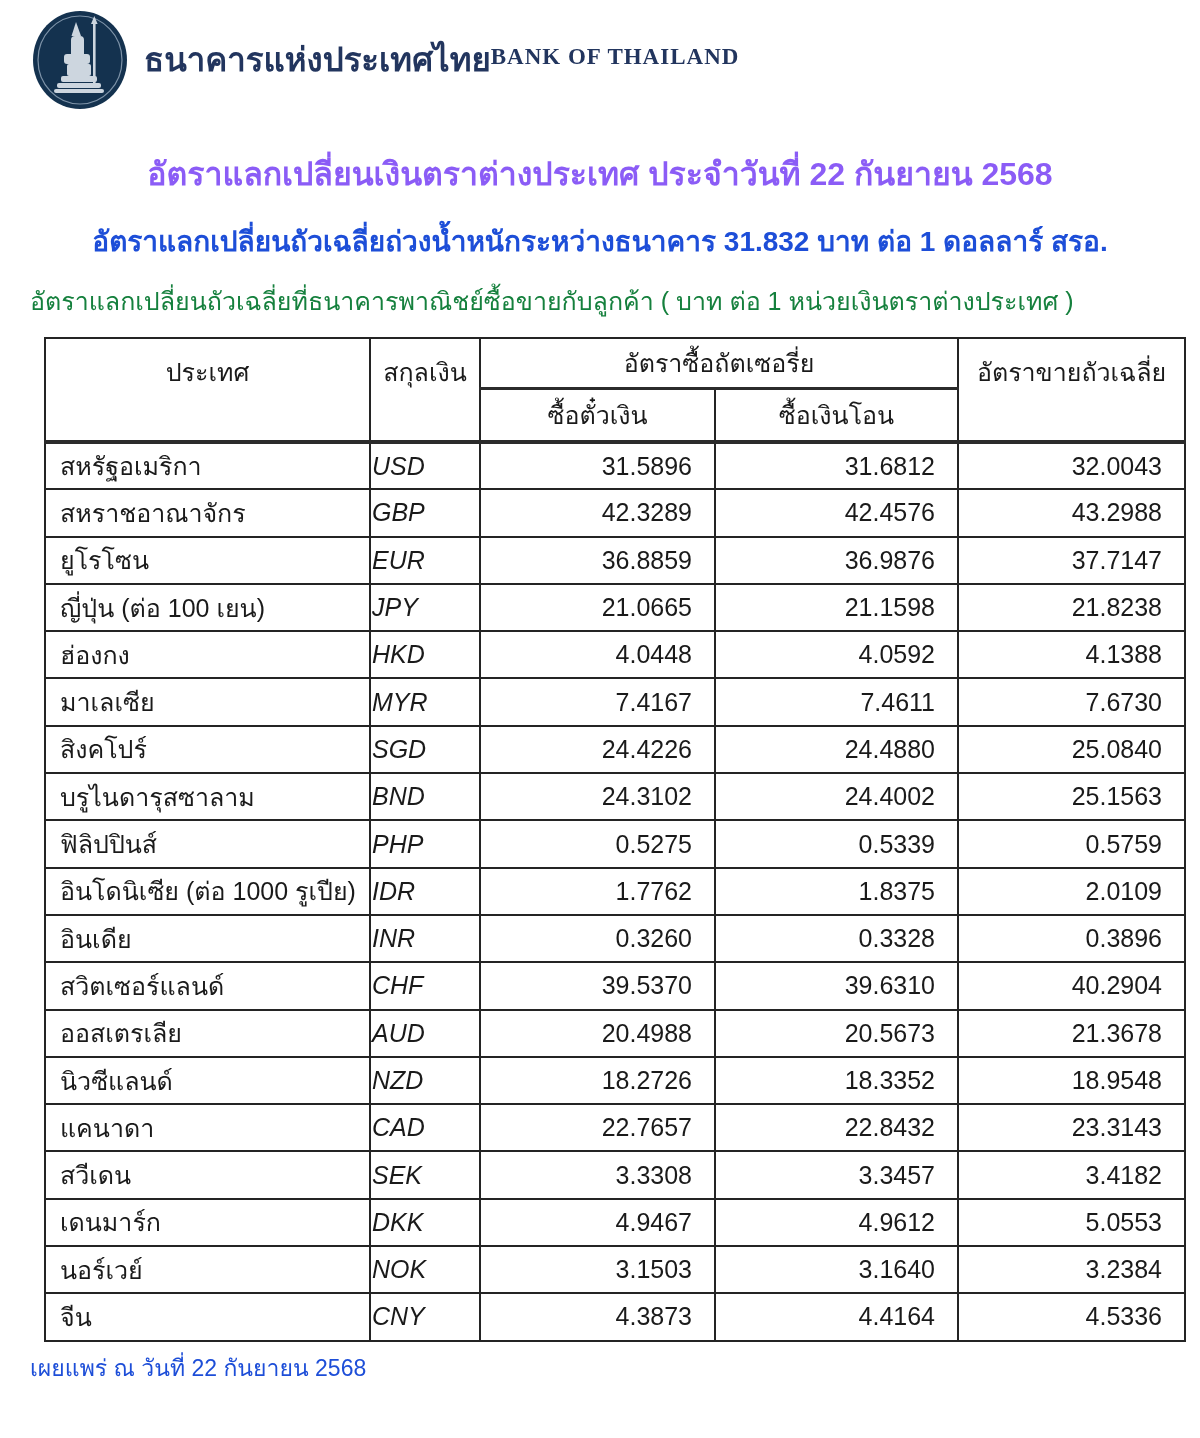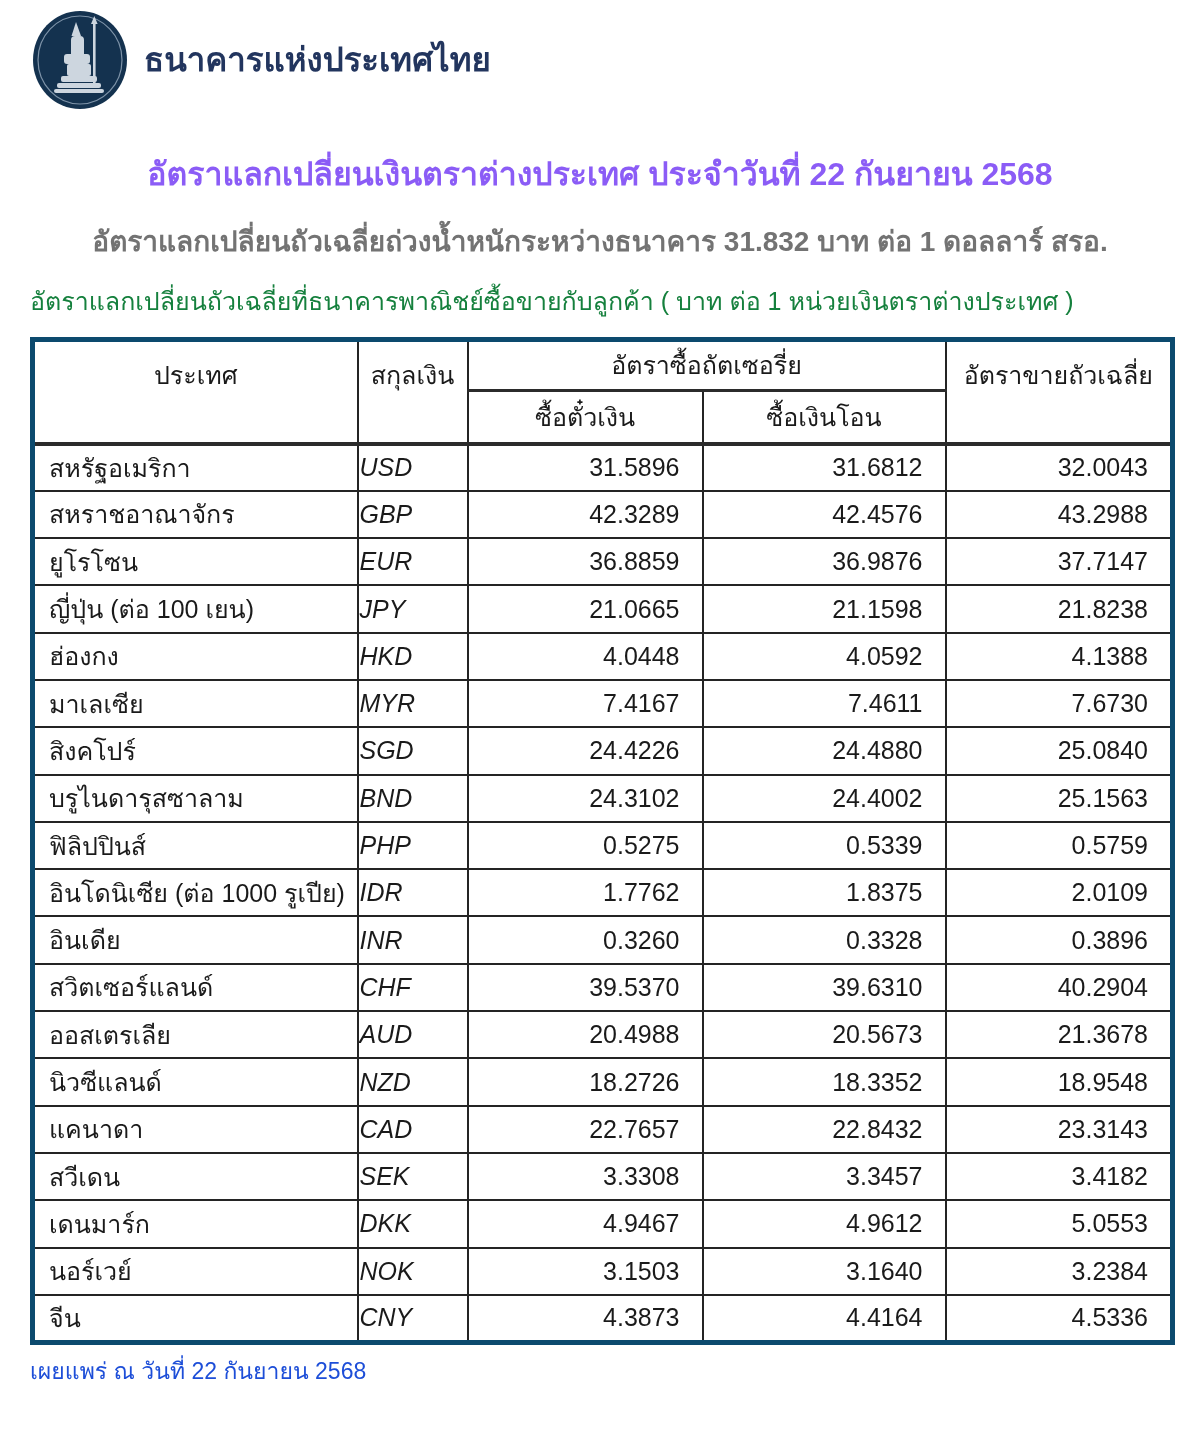--- a/index.html
+++ b/index.html
@@ -48,38 +48,38 @@
   .title-main {
     text-align: center;
     font-size: 32px;
     font-weight: bold;
     color: #8b5cf6;
   }
   .title-interbank {
     text-align: center;
     font-size: 28px;
     font-weight: bold;
-    color: #737373;
+    color: #1d4ed8;
     margin-top: 20px;
   }
   .title-customer {
     text-align: left;
     font-size: 25px;
     font-weight: normal;
     color: #15803d;
     margin: 18px 0 0 30px;
   }
 
   
   .rate-table {
     width: 1140px;
-    margin: 16px 30px 0 30px;
+    margin: 16px 30px 0 44px;
     border-collapse: collapse;
     table-layout: fixed;
-    border: 5px solid #0c4a6e;
+    border: 2px solid #0c4a6e;
     padding-left: 20px;
   }
   .rate-table th, .rate-table td {
     border: 2px solid #242424;
     font-size: 25px;
     font-weight: normal;
     color: #1a1a1a;
     box-sizing: border-box;
     overflow: hidden;
     white-space: nowrap;
@@ -128,20 +128,21 @@
           <rect x="34" y="44" width="26" height="10" rx="3"></rect>
           <rect x="37" y="54" width="24" height="12" rx="2"></rect>
           <rect x="31" y="66" width="36" height="6" rx="2"></rect>
           <rect x="27" y="73" width="44" height="5" rx="2"></rect>
           <rect x="24" y="79" width="50" height="4" rx="2"></rect>
         </g>
       </svg>
     </div>
     <div class="bank-names">
       <div class="bank-name-thai">ธนาคารแห่งประเทศไทย</div>
+      <div class="bank-name-eng">BANK OF THAILAND</div>
     </div>
   </div>
 
   <div class="title-block">
     <div class="title-main">อัตราแลกเปลี่ยนเงินตราต่างประเทศ ประจำวันที่ 22 กันยายน 2568</div>
     <div class="title-interbank">อัตราแลกเปลี่ยนถัวเฉลี่ยถ่วงน้ำหนักระหว่างธนาคาร 31.832 บาท ต่อ 1 ดอลลาร์ สรอ.</div>
     <div class="title-customer">อัตราแลกเปลี่ยนถัวเฉลี่ยที่ธนาคารพาณิชย์ซื้อขายกับลูกค้า ( บาท ต่อ 1 หน่วยเงินตราต่างประเทศ )</div>
   </div>
 
   <table class="rate-table">

